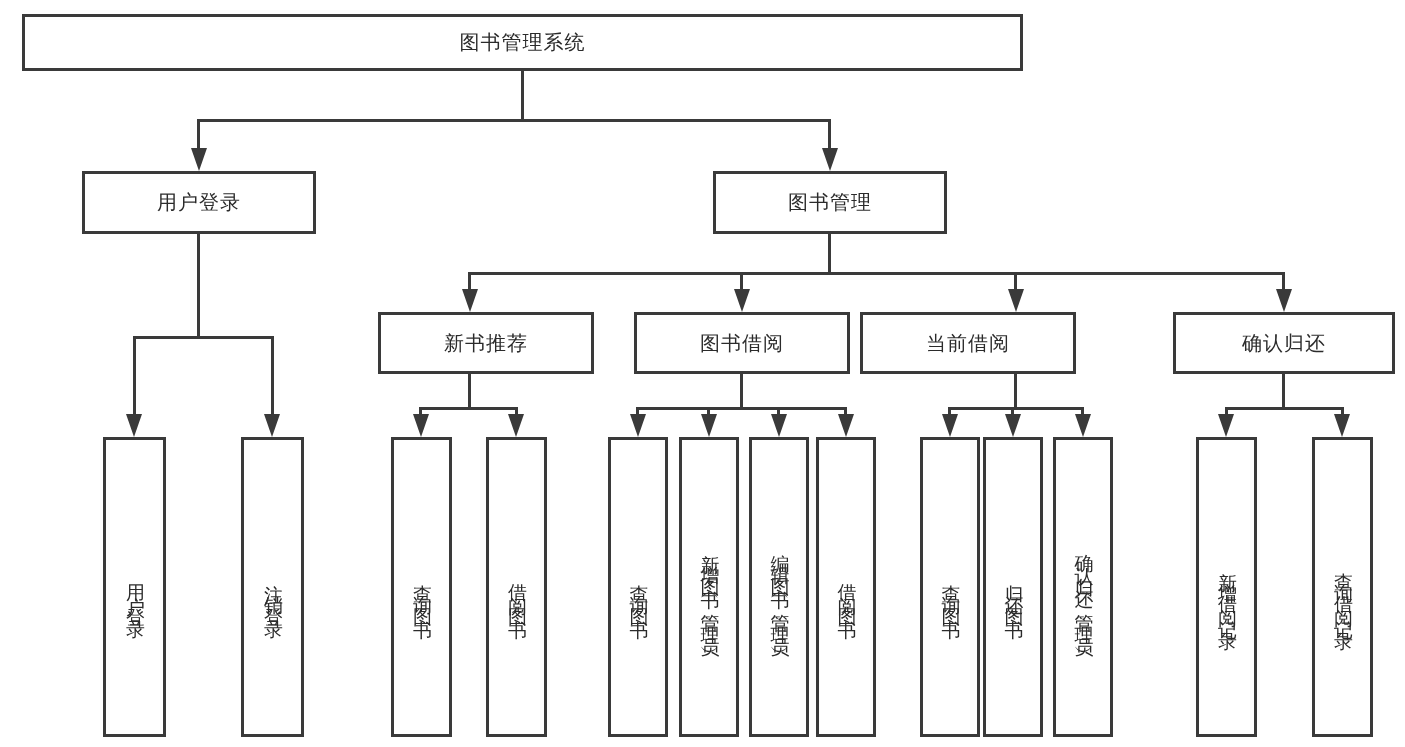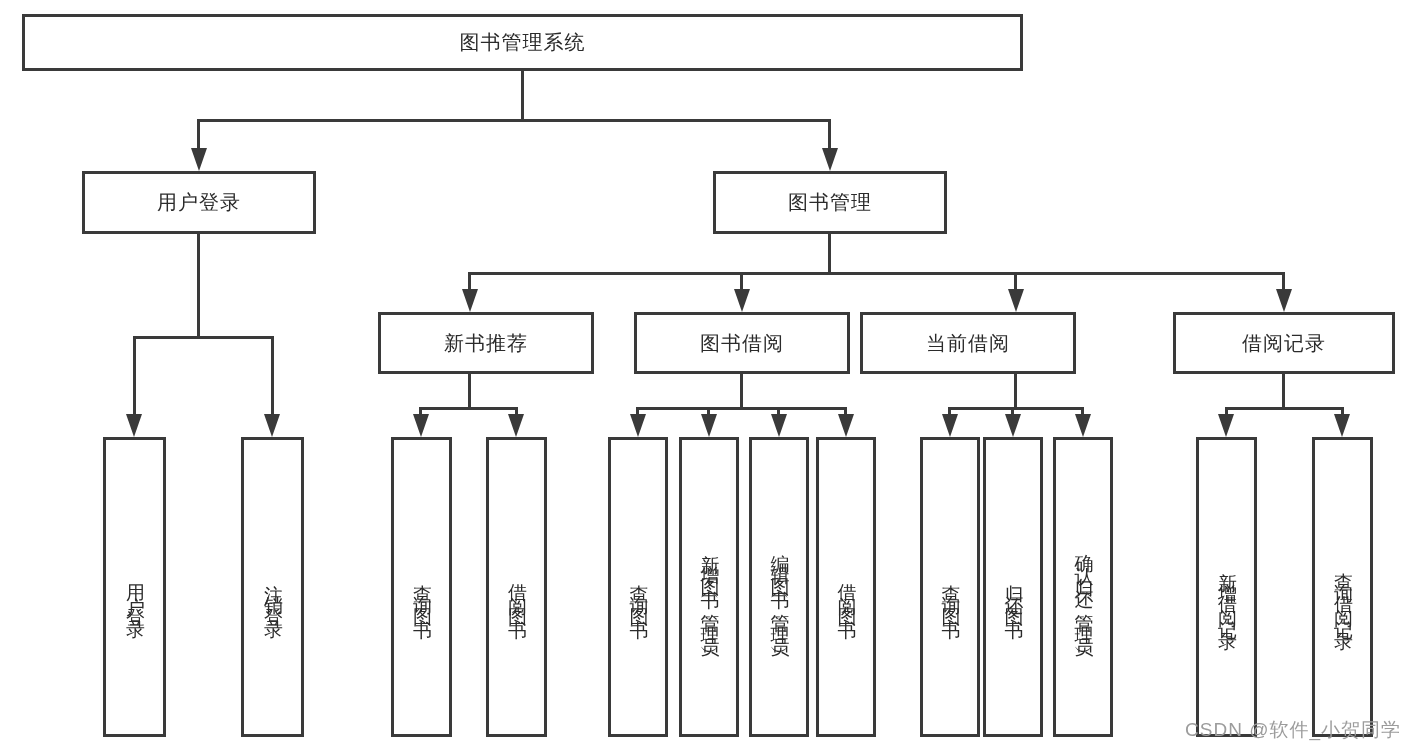--- a/index.html
+++ b/index.html
@@ -98,21 +98,21 @@
   <div class="box" style="left:378px;top:312px;width:216px;height:62px">
     <span>新书推荐</span>
   </div>
   <div class="box" style="left:634px;top:312px;width:216px;height:62px">
     <span>图书借阅</span>
   </div>
   <div class="box" style="left:860px;top:312px;width:216px;height:62px">
     <span>当前借阅</span>
   </div>
   <div class="box" style="left:1173px;top:312px;width:222px;height:62px">
-    <span>借阅记录</span>
+    <span>确认归还</span>
   </div>
 
   <div class="vline" style="left:468px;top:374px;height:36px"></div>
   <div class="hline" style="left:419px;top:407px;width:99px"></div>
   <div class="vline" style="left:419px;top:407px;height:9px"></div>
   <div class="arrow" style="left:413px;top:414px"></div>
   <div class="vline" style="left:515px;top:407px;height:9px"></div>
   <div class="arrow" style="left:508px;top:414px"></div>
 
   <div class="vline" style="left:740px;top:374px;height:36px"></div>
@@ -179,14 +179,13 @@
     <span>确认归还（管理员）</span>
   </div>
 
   <div class="box leaf" style="left:1196px;top:437px;width:61px;height:300px">
     <span>新增借阅记录</span>
   </div>
   <div class="box leaf" style="left:1312px;top:437px;width:61px;height:300px">
     <span>查询借阅记录</span>
   </div>
 
-  <div class="watermark">CSDN @软件_小贺同学</div>
 </div>
 
 </body></html>

